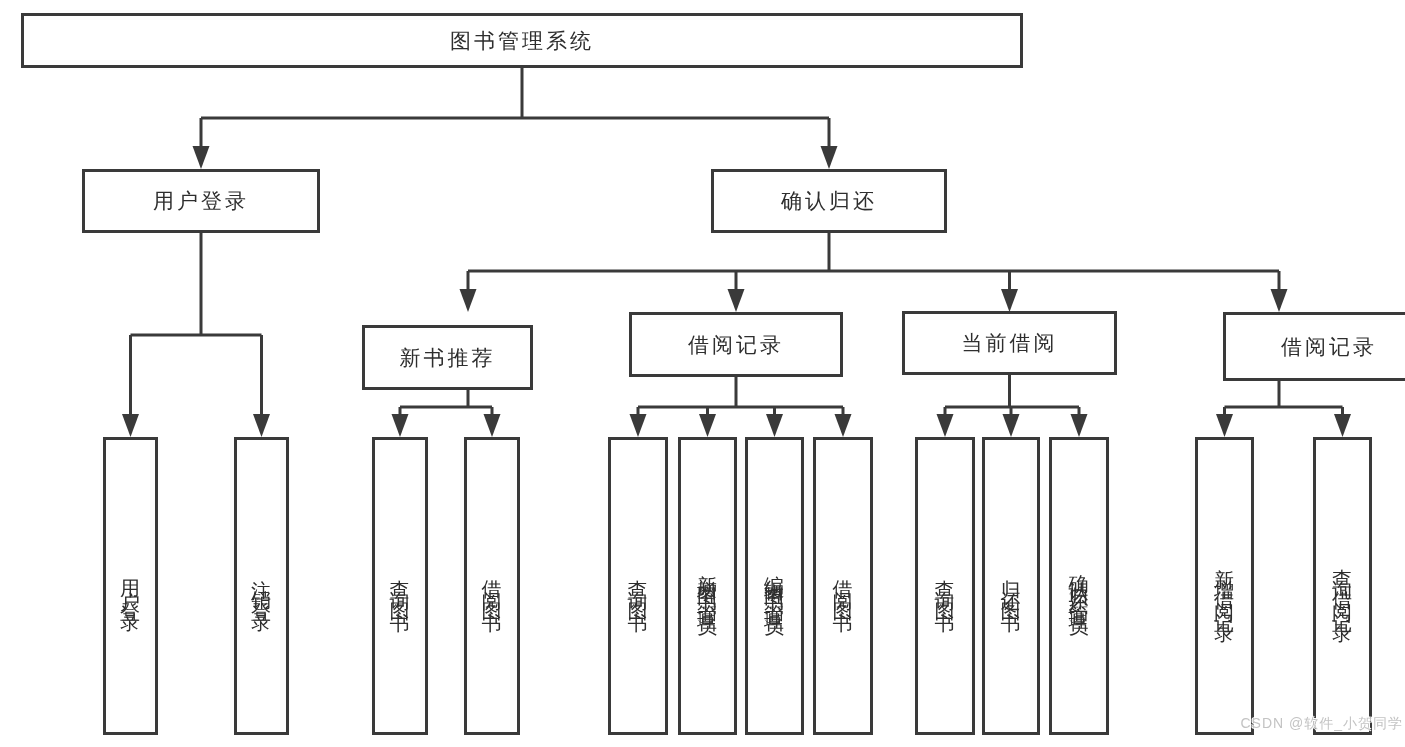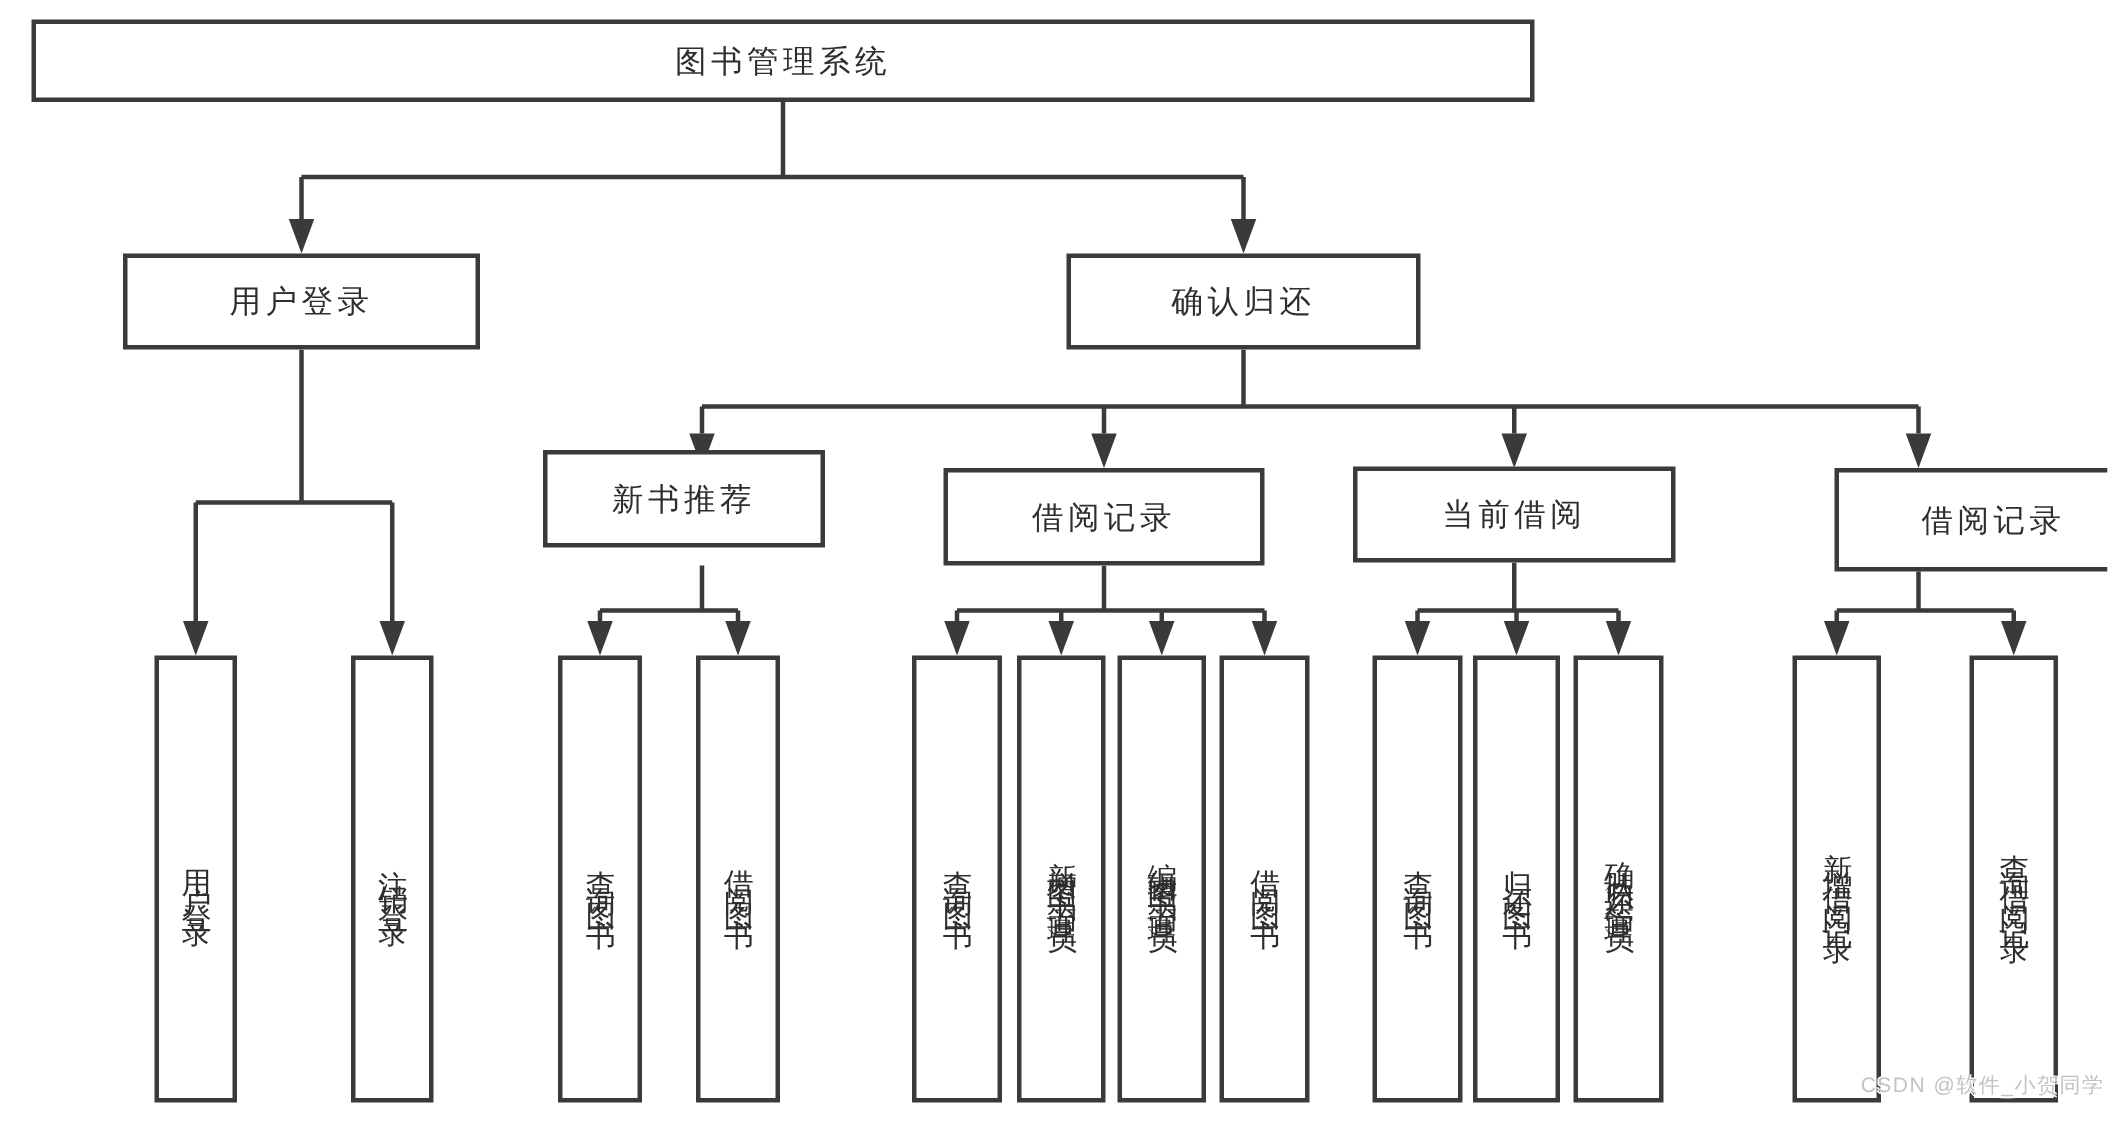--- a/index.html
+++ b/index.html
@@ -68,21 +68,21 @@
     <span class="lbl">图书管理系统</span>
   </div>
 
   <div class="node h" style="left:82px;top:169px;width:238px;height:64px">
     <span class="lbl">用户登录</span>
   </div>
   <div class="node h" style="left:711px;top:169px;width:236px;height:64px">
     <span class="lbl">确认归还</span>
   </div>
 
-  <div class="node h" style="left:362px;top:300px;width:188px;height:65px">
+  <div class="node h" style="left:362px;top:325px;width:171px;height:65px">
     <span class="lbl">新书推荐</span>
   </div>
   <div class="node h" style="left:629px;top:312px;width:214px;height:65px">
     <span class="lbl">借阅记录</span>
   </div>
   <div class="node h" style="left:902px;top:311px;width:215px;height:64px">
     <span class="lbl">当前借阅</span>
   </div>
   <div class="node h" style="left:1223px;top:312px;width:212px;height:69px">
     <span class="lbl">借阅记录</span>

